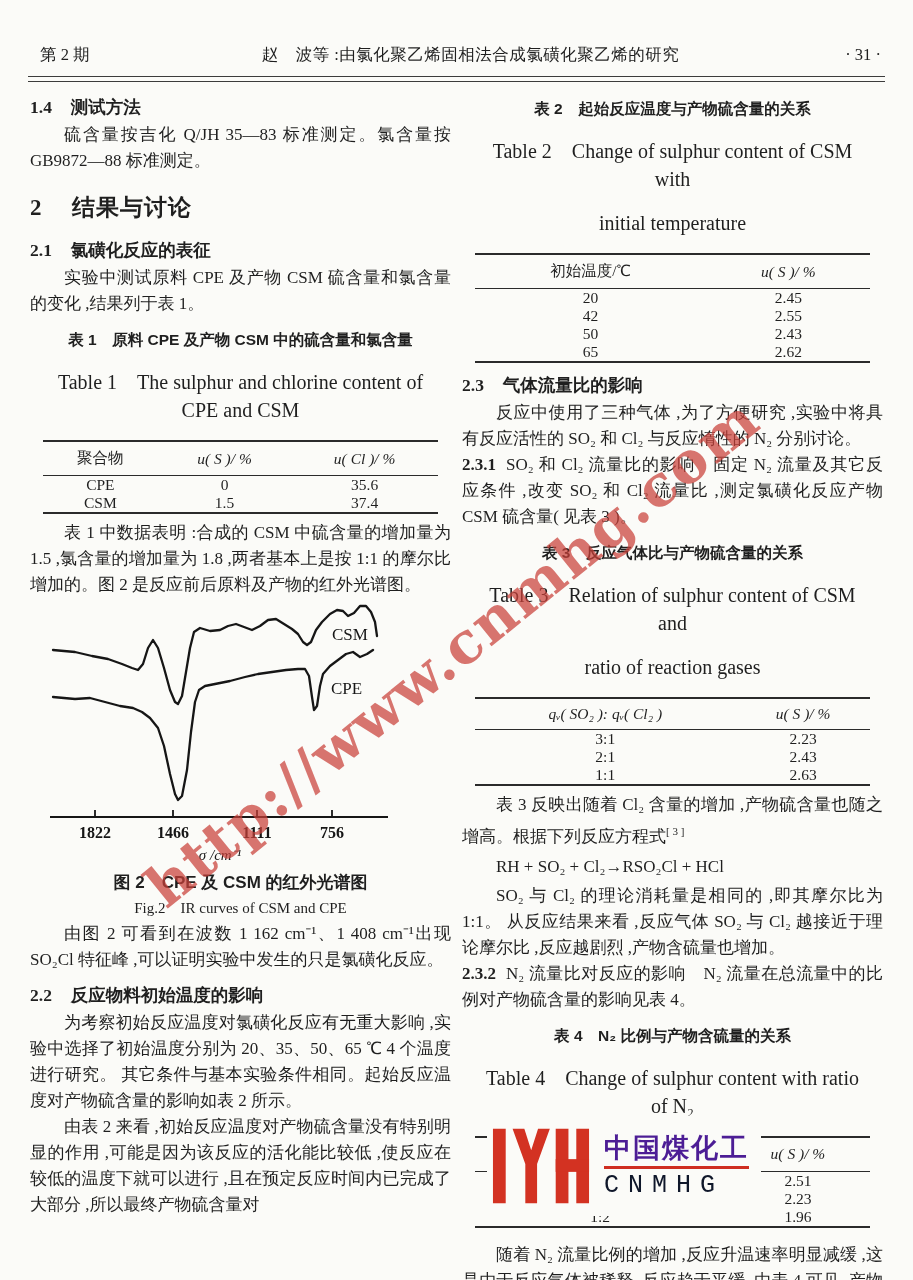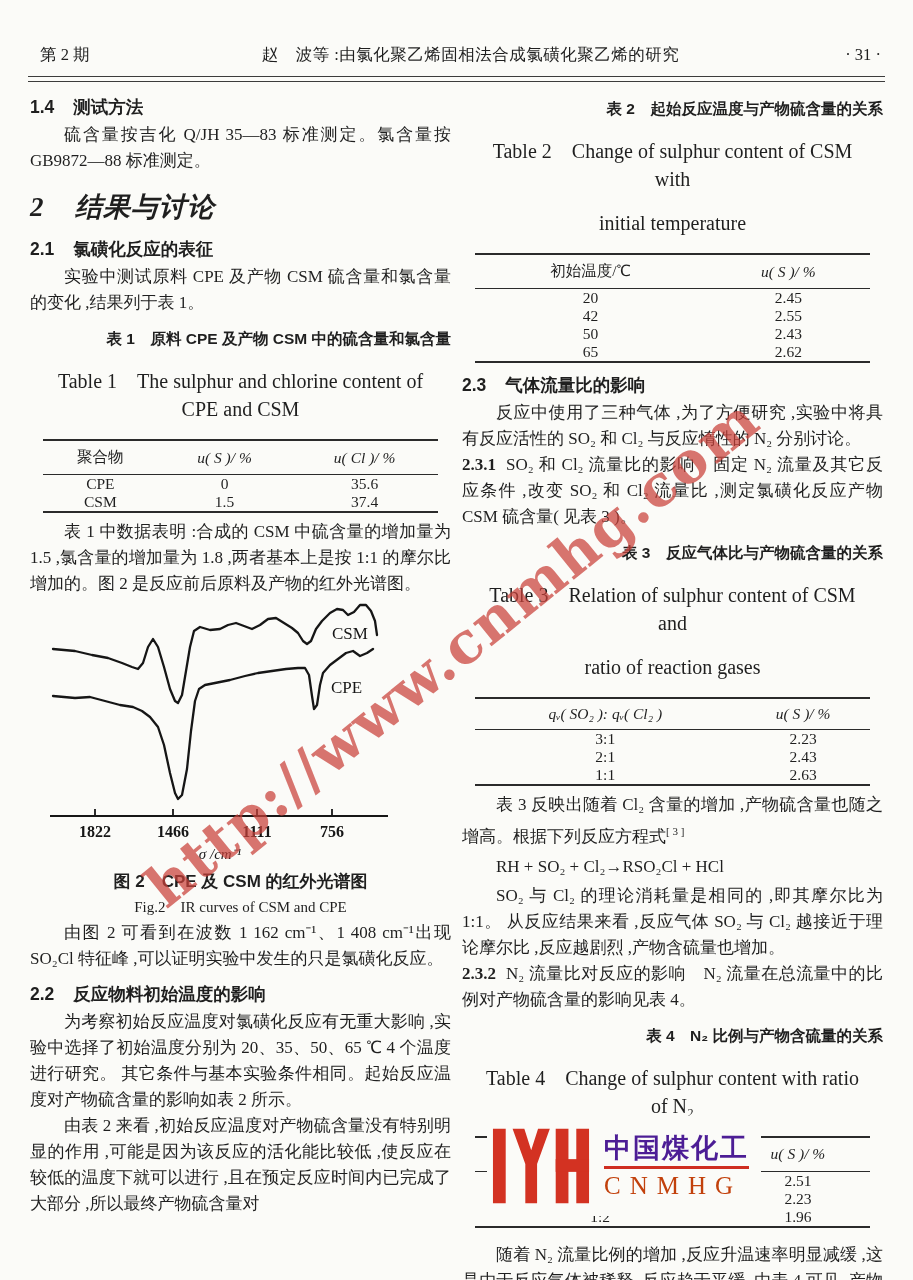--- a/index.html
+++ b/index.html
@@ -14,27 +14,27 @@
   .rule-double{position:absolute;top:76px;left:28px;right:28px;height:4px;
                border-top:1.6px solid #3c3c3c;border-bottom:1.6px solid #3c3c3c;}
   
   .col{position:absolute;top:94px;width:421px;}
   .col-left{left:30px;}
   .col-right{left:462px;}
   p.body{margin:0;font-size:17px;line-height:26px;text-align:justify;text-indent:2em;}
   p.body.noindent{text-indent:0;}
   .h-sub{margin:9px 0 2px 0;font-family:"Liberation Sans",sans-serif;font-weight:bold;
          font-size:17.5px;line-height:26px;}
-  .h-sub .num{font-family:Liberation Sans, sans-serif;font-weight:bold;margin-right:14px;}
+  .h-sub .num{font-family:Liberation Serif, serif;font-weight:bold;margin-right:14px;}
   .h-big{margin:14px 0 10px 0;font-family:"Liberation Sans",sans-serif;font-weight:bold;
-         font-size:27px;line-height:38px;letter-spacing:1px;font-style:italic;}
+         font-size:23px;line-height:38px;letter-spacing:1px;}
   .h-big .num{font-family:"Liberation Serif",serif;margin-right:22px;}
   .inline-num{font-weight:bold;font-family:"Liberation Serif",serif;margin-right:10px;}
   
-  .tblcap-zh{margin:10px 0 0 0;text-align:right;font-family:"Liberation Sans",sans-serif;
+  .tblcap-zh{margin:10px 0 0 0;text-align:center;font-family:"Liberation Sans",sans-serif;
              font-weight:bold;font-size:15.5px;line-height:25px;}
   .tblcap-en{margin:16px;text-align:center;font-size:20px;line-height:28px;}
   table.rule{width:94%;margin:4px auto 6px auto;border-collapse:collapse;font-size:15.5px;
              border-top:2px solid #2b2b2b;border-bottom:2px solid #2b2b2b;}
   table.rule th{font-weight:normal;border-bottom:1.3px solid #2b2b2b;padding:6px 4px;}
   table.rule td{padding:0 4px;text-align:center;}
   table.rule th{text-align:center;}
   .math{font-style:italic;}
   
   .figure{margin:4px 0 0 0;}
@@ -47,21 +47,21 @@
   .watermark{position:absolute;left:452px;top:652px;transform:translate(-50%,-50%) rotate(-39deg);
              font-size:57px;font-weight:bold;font-family:"DejaVu Serif",serif;
              color:rgba(201,64,57,.72);white-space:nowrap;letter-spacing:2px;
              z-index:40;pointer-events:none;}
   
   .logo{position:absolute;left:487px;top:1116px;z-index:50;display:flex;align-items:center;
         gap:13px;background:#fbfbf8;padding:4px 12px 4px 4px;}
   .logo-text .zh{font-family:"Liberation Sans",sans-serif;font-weight:bold;font-size:27px;
                  color:#4c1d95;letter-spacing:2px;line-height:30px;}
   .logo-text .bar{height:2.4px;background:#cf2e21;margin:3px 0 4px 0;}
-  .logo-text .en{font-family:Liberation Serif, serif;font-size:25px;color:#c2410c;
+  .logo-text .en{font-family:Liberation Mono, monospace;font-size:25px;color:#0f172a;
                  letter-spacing:9px;line-height:26px;}
 </style>
 </head>
 <body>
 
 <div class="page">
 
   <div class="runhead">
     <span class="issue">第 2 期</span>
     <span class="rtitle">赵　波等 :由氯化聚乙烯固相法合成氯磺化聚乙烯的研究</span>

